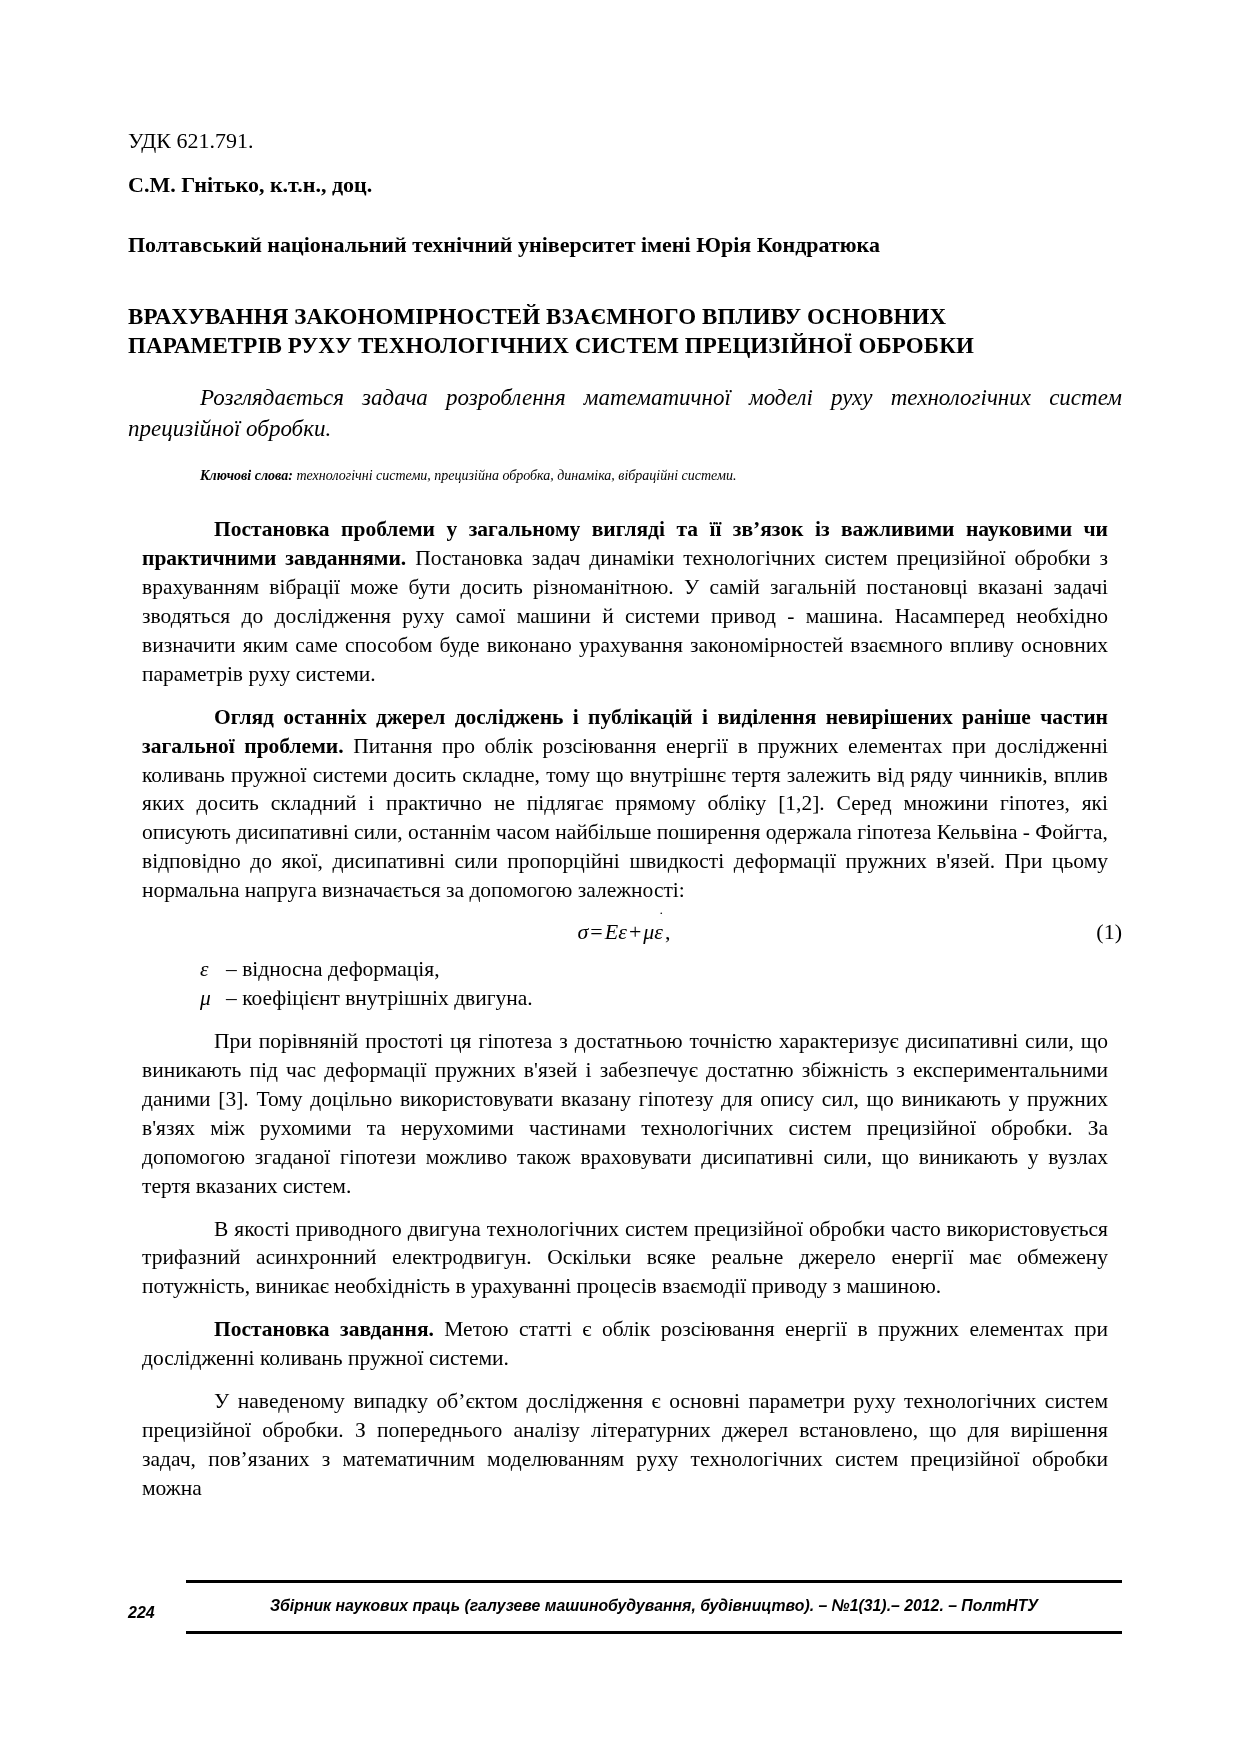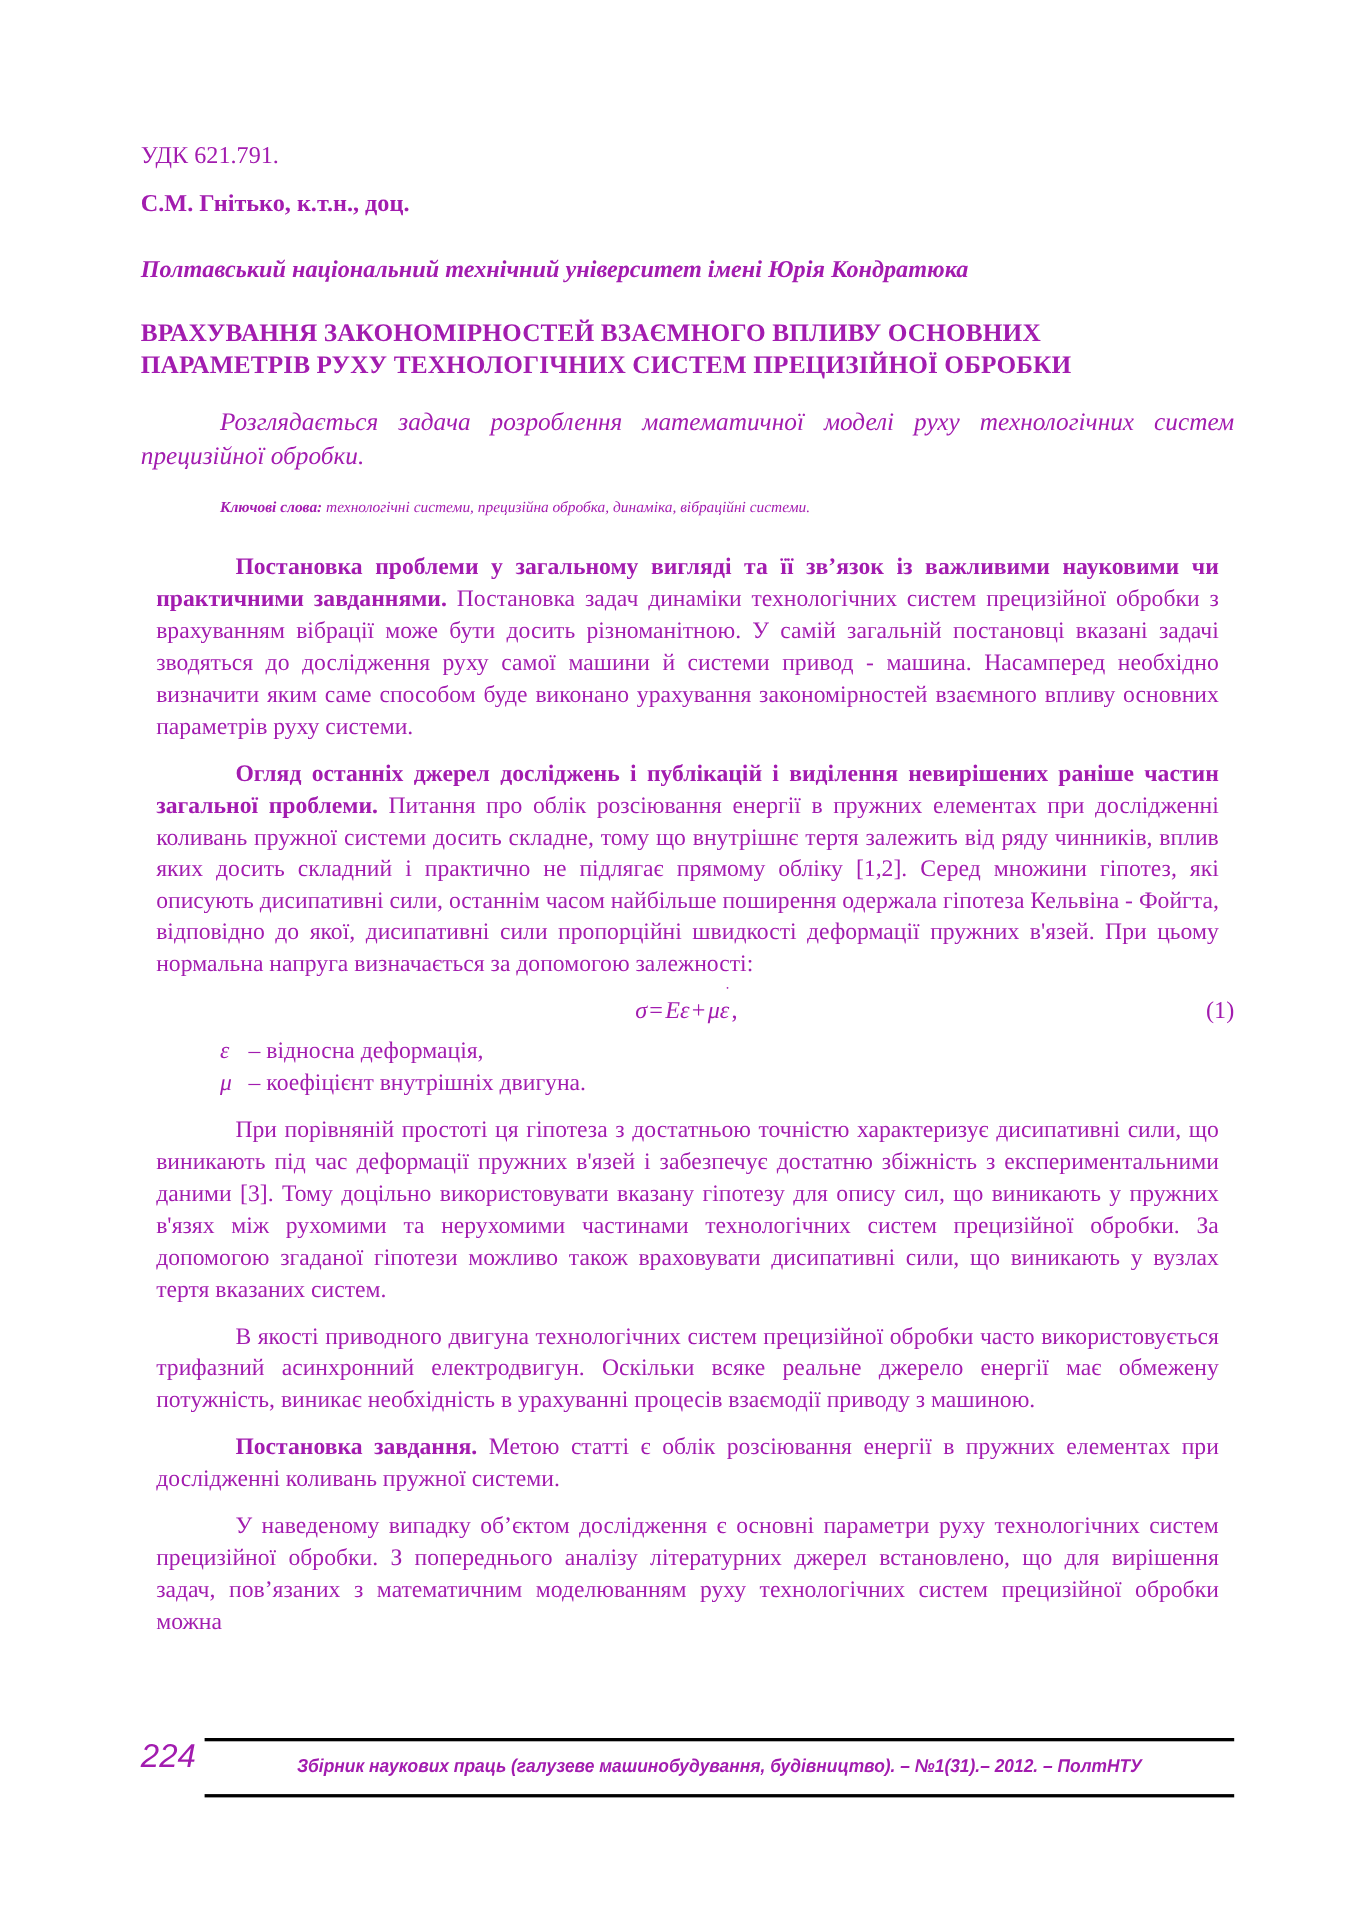--- a/index.html
+++ b/index.html
@@ -10,41 +10,40 @@
   }
   .page {
     position: relative;
     width: 1240px;
     height: 1754px;
     margin: 0 auto;
     background: #ffffff;
     box-sizing: border-box;
     padding: 130px 118px 0 128px;
     font-family: "Liberation Serif", "DejaVu Serif", serif;
-    color: #a21caf;
+    color: #000000;
   }
 
   
   .udk {
     font-size: 22px;
     line-height: 1.0;
     margin: 0 0 22px 0;
   }
   .author {
     font-size: 22px;
     font-weight: bold;
     line-height: 1.0;
     margin: 0 0 38px 0;
   }
   .affiliation {
     font-size: 22px;
     font-weight: bold;
-    font-style: italic;
     line-height: 1.0;
-    margin: 0 0 32px 0;
+    margin: 0 0 46px 0;
   }
 
   
   .title {
     font-size: 23px;
     font-weight: bold;
     text-align: left;
     line-height: 1.28;
     letter-spacing: 0.1px;
     margin: 0 0 22px 0;
@@ -147,23 +146,23 @@
     left: 58px;
     right: 0;
     height: 3px;
     background: #000000;
   }
   .footer-rule-top { top: 0; }
   .footer-rule-bottom { bottom: 0; }
   .footer-pageno {
     position: absolute;
     left: 0;
-    top: 0;
-    font-size: 30px;
-    font-weight: normal;
+    top: 24px;
+    font-size: 16px;
+    font-weight: bold;
     font-style: italic;
     font-family: "Liberation Sans", "DejaVu Sans", sans-serif;
   }
   .footer-text {
     position: absolute;
     left: 58px;
     right: 0;
     top: 16px;
     text-align: center;
     font-size: 17px;

